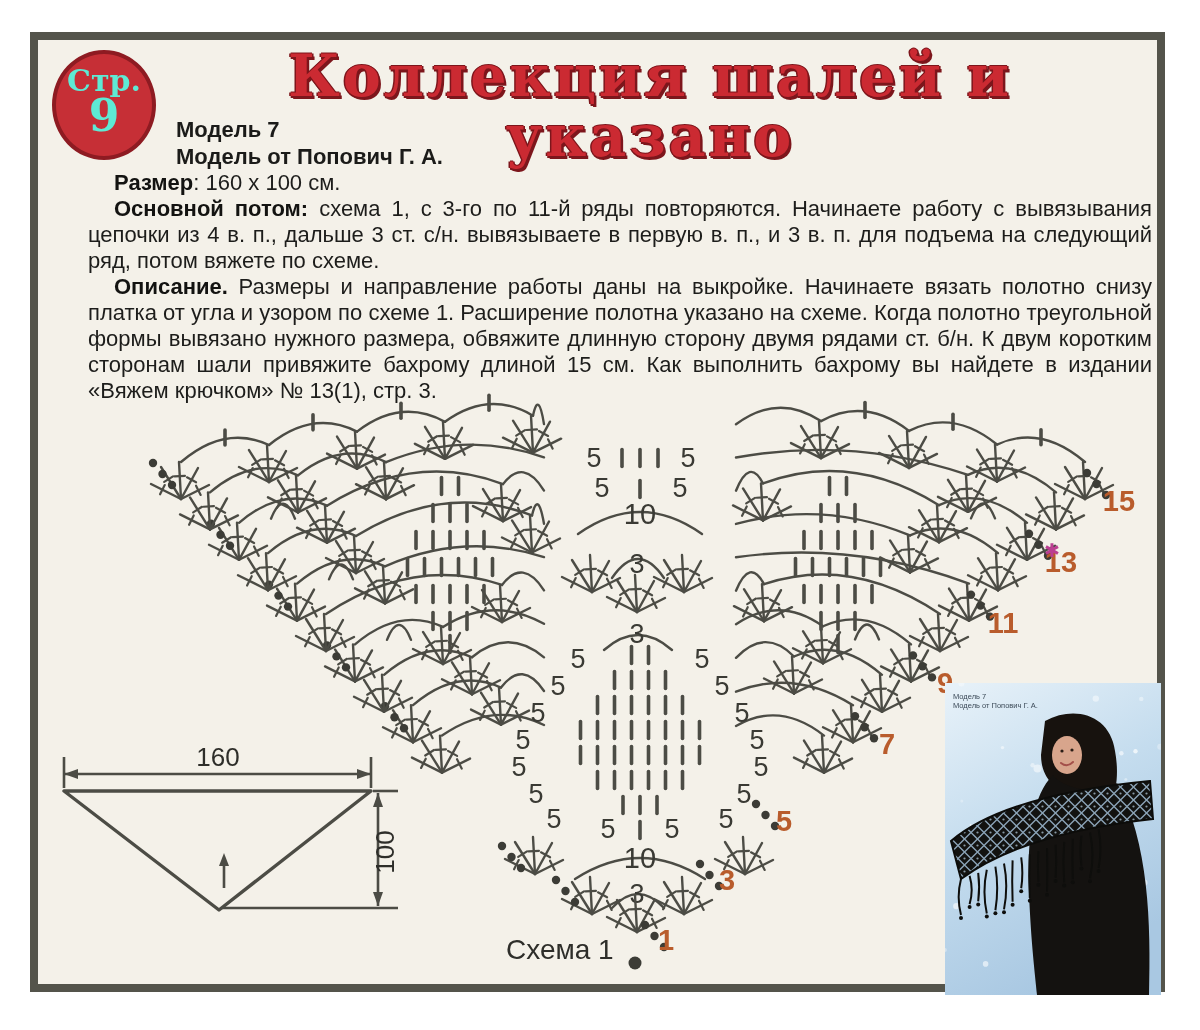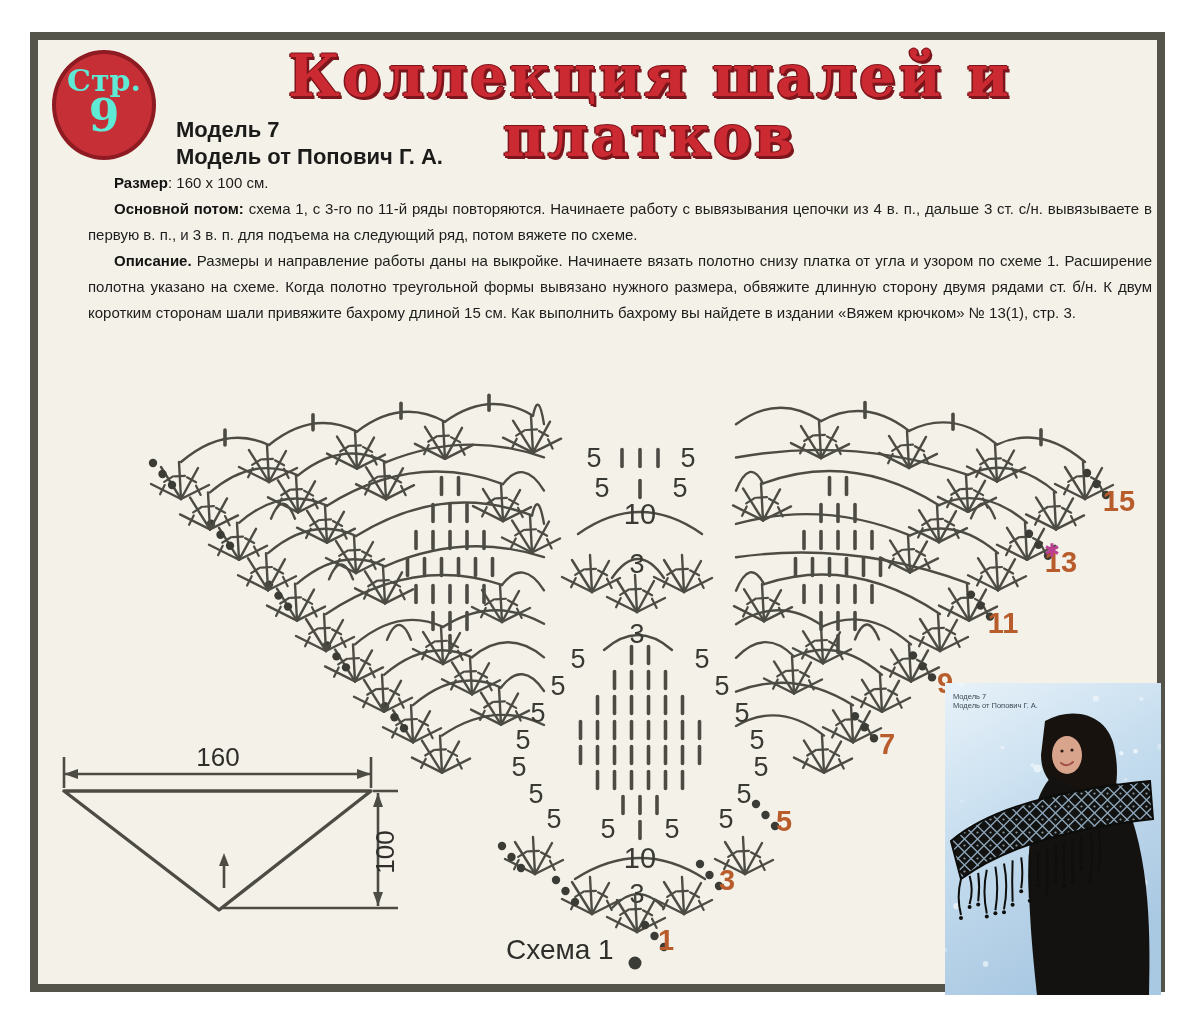--- a/index.html
+++ b/index.html
@@ -24,42 +24,42 @@
     font-family:"DejaVu Serif",serif;font-weight:bold;font-size:57px;line-height:60px;
     color:#cb2a32;letter-spacing:3px;
     text-shadow:1.5px 0 #7d161c,-1.5px 0 #7d161c,0 1.5px #7d161c,0 -1.5px #7d161c,2.5px 2.5px 0 #7d161c;
   }
   .model-lines{
     position:absolute;left:176px;top:116px;z-index:2;
     font-size:22px;font-weight:bold;color:#1b1b19;line-height:27px;
   }
   #text-block{
     position:absolute;left:88px;top:170px;width:1064px;z-index:2;
-    font-size:15px;line-height:26px;color:#1d1d1b;
+    font-size:22px;line-height:26px;color:#1d1d1b;
   }
   #text-block p{margin:0;text-indent:26px;text-align:justify;}
   #text-block b{color:#131311;}
   svg{position:absolute;left:0;top:0;z-index:1;pointer-events:none;}
   #photo-svg{left:945px;top:683px;z-index:2;}
   .photo-caption{
     position:absolute;left:953px;top:692px;z-index:3;
     font-size:7.5px;line-height:9px;color:#3c4a58;
   }
 </style>
 </head>
 <body>
 
 <div class="frame"></div>
 
 <div class="badge">
   <div class="badge-top">Стр.</div>
   <div class="badge-num">9</div>
 </div>
 
-<div class="title">Коллекция шалей и платков</div>
+<div class="title">Коллекция шалей и указано</div>
 
 <div class="model-lines">
   <div>Модель 7</div>
   <div>Модель от Попович Г. А.</div>
 </div>
 
 <div id="text-block">
     <p><b>Размер</b><span>: 160 х 100 см.</span></p>
     <p><b>Основной потом:</b><span> схема 1, с 3-го по 11-й ряды повторяются. Начинаете работу с вывязывания цепочки из 4 в. п., дальше 3 ст. с/н. вывязываете в первую в. п.,  и 3 в. п. для подъема на следующий ряд, потом вяжете по схеме.</span></p>
     <p><b>Описание.</b><span> Размеры и направление работы даны на выкройке. Начинаете вязать полотно снизу платка от угла и узором по схеме 1. Расширение полотна указано на схеме. Когда полотно треугольной формы вывязано нужного размера, обвяжите длинную сторону двумя рядами ст. б/н. К двум коротким сторонам шали привяжите бахрому длиной 15 см. Как выполнить бахрому вы найдете в издании «Вяжем крючком» № 13(1), стр. 3.</span></p>

